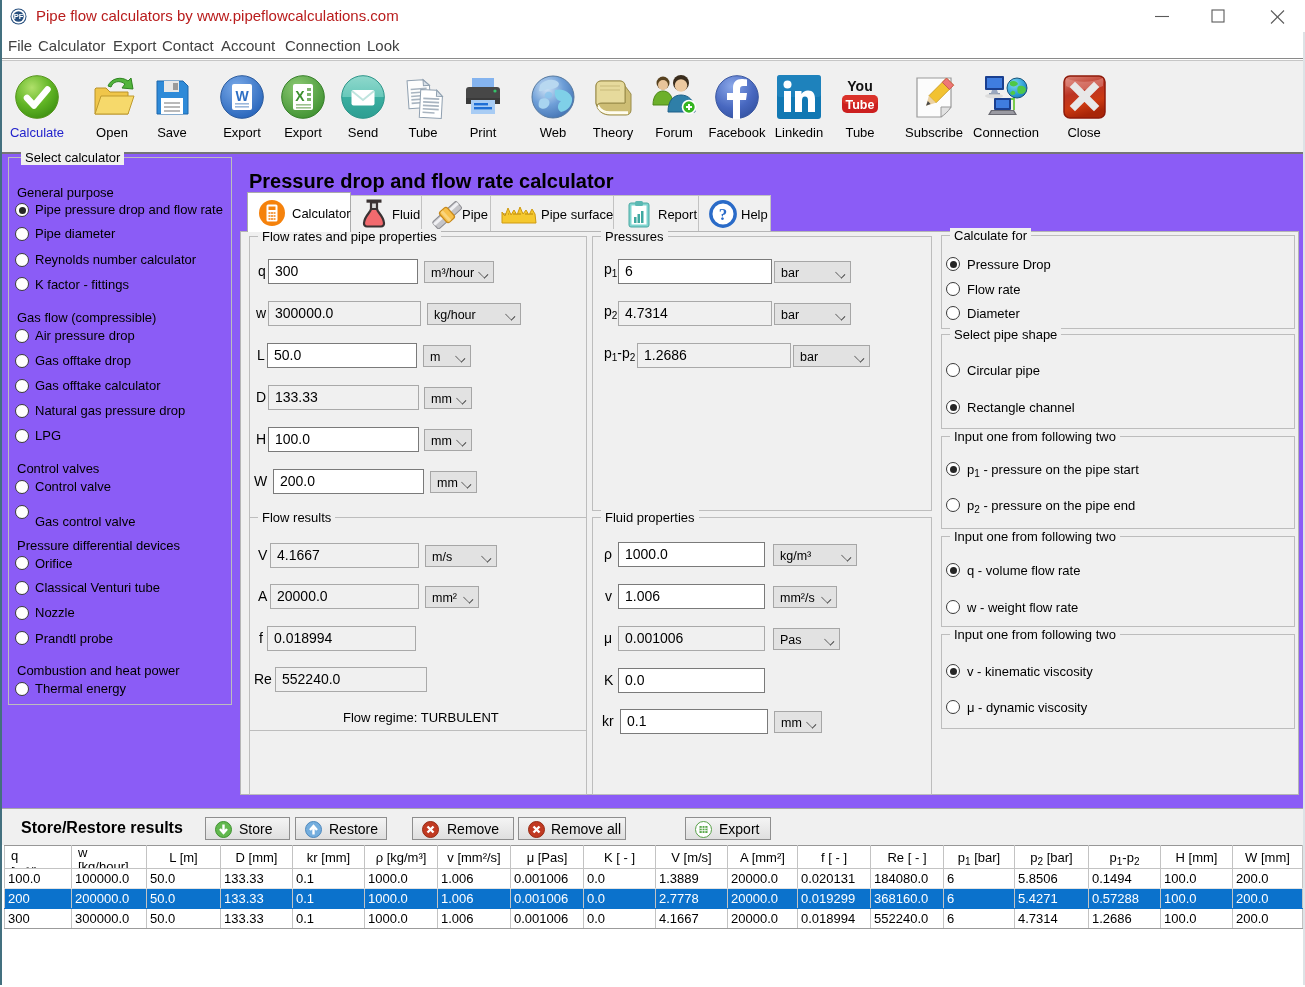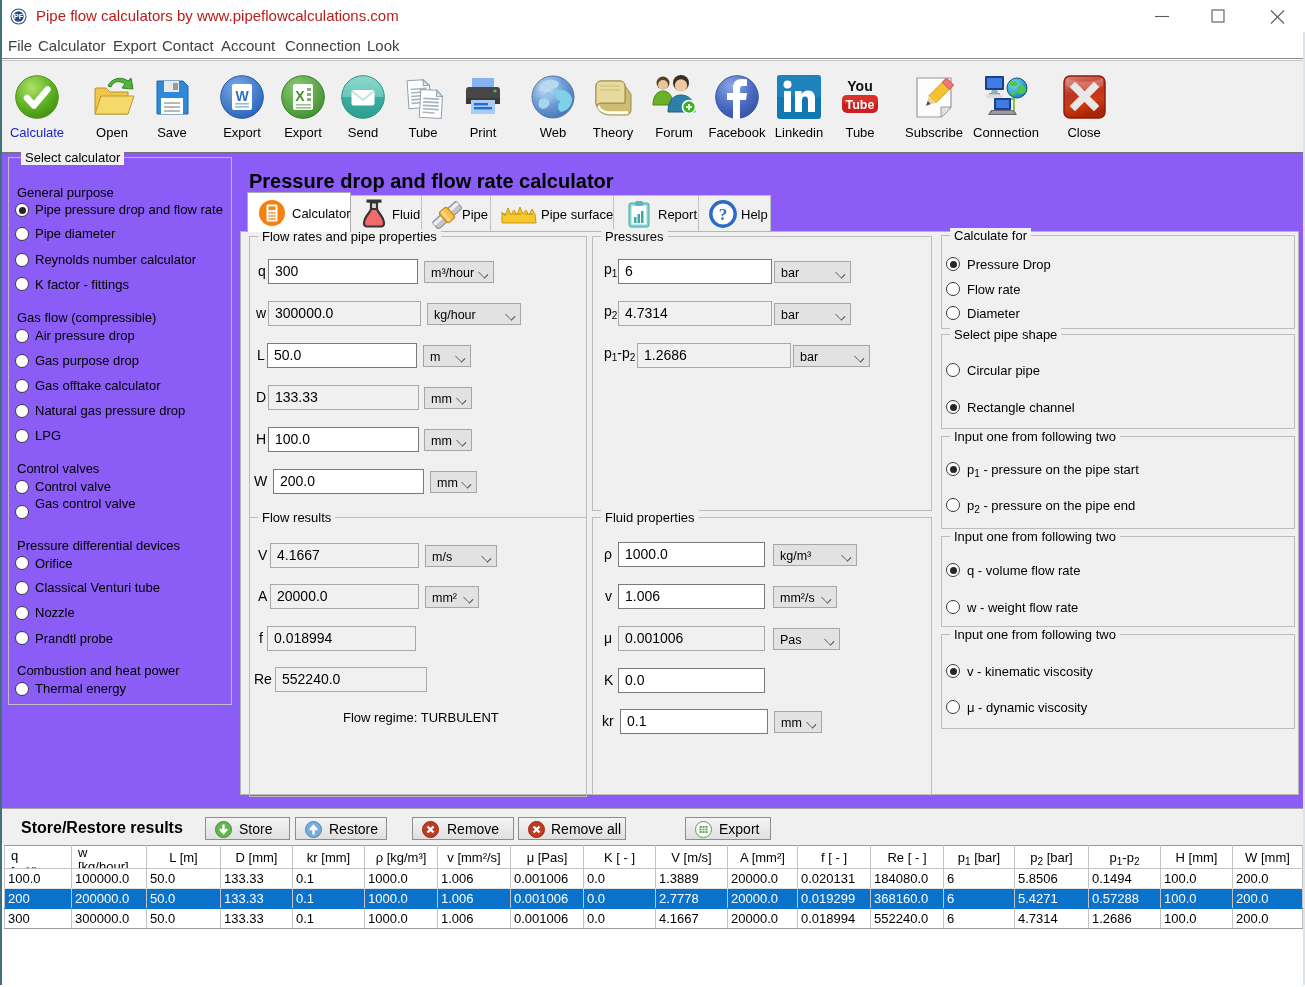--- a/index.html
+++ b/index.html
@@ -345,32 +345,32 @@
 <div class="radio" style="left:13px;top:73px"></div>
     <div class="rlabel" style="left:33px;top:72px">Pipe diameter</div>
 <div class="radio" style="left:13px;top:99px"></div>
     <div class="rlabel" style="left:33px;top:98px">Reynolds number calculator</div>
 <div class="radio" style="left:13px;top:123px"></div>
     <div class="rlabel" style="left:33px;top:123px">K factor - fittings</div>
 <div class="seclabel" style="left:15px;top:156px">Gas flow (compressible)</div>
 <div class="radio" style="left:13px;top:175px"></div>
     <div class="rlabel" style="left:33px;top:174px">Air pressure drop</div>
 <div class="radio" style="left:13px;top:200px"></div>
-    <div class="rlabel" style="left:33px;top:199px">Gas purpose drop</div>
+    <div class="rlabel" style="left:33px;top:199px">Gas offtake drop</div>
 <div class="radio" style="left:13px;top:225px"></div>
     <div class="rlabel" style="left:33px;top:224px">Gas offtake calculator</div>
 <div class="radio" style="left:13px;top:250px"></div>
     <div class="rlabel" style="left:33px;top:249px">Natural gas pressure drop</div>
 <div class="radio" style="left:13px;top:275px"></div>
     <div class="rlabel" style="left:33px;top:274px">LPG</div>
 <div class="seclabel" style="left:15px;top:307px">Control valves</div>
 <div class="radio" style="left:13px;top:326px"></div>
     <div class="rlabel" style="left:33px;top:325px">Control valve</div>
 <div class="radio" style="left:13px;top:351px"></div>
-    <div class="rlabel" style="left:33px;top:342px">Gas control valve</div>
+    <div class="rlabel" style="left:33px;top:360px">Gas control valve</div>
 <div class="seclabel" style="left:15px;top:384px">Pressure differential devices</div>
 <div class="radio" style="left:13px;top:402px"></div>
     <div class="rlabel" style="left:33px;top:402px">Orifice</div>
 <div class="radio" style="left:13px;top:427px"></div>
     <div class="rlabel" style="left:33px;top:426px">Classical Venturi tube</div>
 <div class="radio" style="left:13px;top:452px"></div>
     <div class="rlabel" style="left:33px;top:451px">Nozzle</div>
 <div class="radio" style="left:13px;top:477px"></div>
     <div class="rlabel" style="left:33px;top:477px">Prandtl probe</div>
 <div class="seclabel" style="left:15px;top:509px">Combustion and heat power</div>
@@ -474,21 +474,21 @@
 <div class="flabel" style="left:602px;top:107px">p<sub>1</sub></div>
 <div class="input" style="left:616px;top:105px;width:154px">6</div>
 <div class="combo" style="left:772px;top:107px;width:77px">bar<span class="chev"></span></div>
 <div class="flabel" style="left:602px;top:149px">p<sub>2</sub></div>
 <div class="input ro" style="left:616px;top:147px;width:154px">4.7314</div>
 <div class="combo" style="left:772px;top:149px;width:77px">bar<span class="chev"></span></div>
 <div class="flabel" style="left:602px;top:191px">p<sub>1</sub>-p<sub>2</sub></div>
 <div class="input ro" style="left:635px;top:189px;width:154px">1.2686</div>
 <div class="combo" style="left:791px;top:191px;width:77px">bar<span class="chev"></span></div>
 
-<div class="groupbox" style="left:247px;top:363px;width:338px;height:280px">
+<div class="groupbox" style="left:247px;top:363px;width:338px;height:214px">
       <div class="glegend">Flow results</div>
     </div>
 <div class="flabel" style="left:256px;top:393px">V</div>
 <div class="input ro" style="left:268px;top:389px;width:149px">4.1667</div>
 <div class="combo" style="left:423px;top:391px;width:72px">m/s<span class="chev"></span></div>
 <div class="flabel" style="left:256px;top:434px">A</div>
 <div class="input ro" style="left:268px;top:430px;width:149px">20000.0</div>
 <div class="combo" style="left:423px;top:432px;width:54px">mm²<span class="chev"></span></div>
 <div class="flabel" style="left:257px;top:476px">f</div>
 <div class="input ro" style="left:265px;top:472px;width:149px">0.018994</div>

